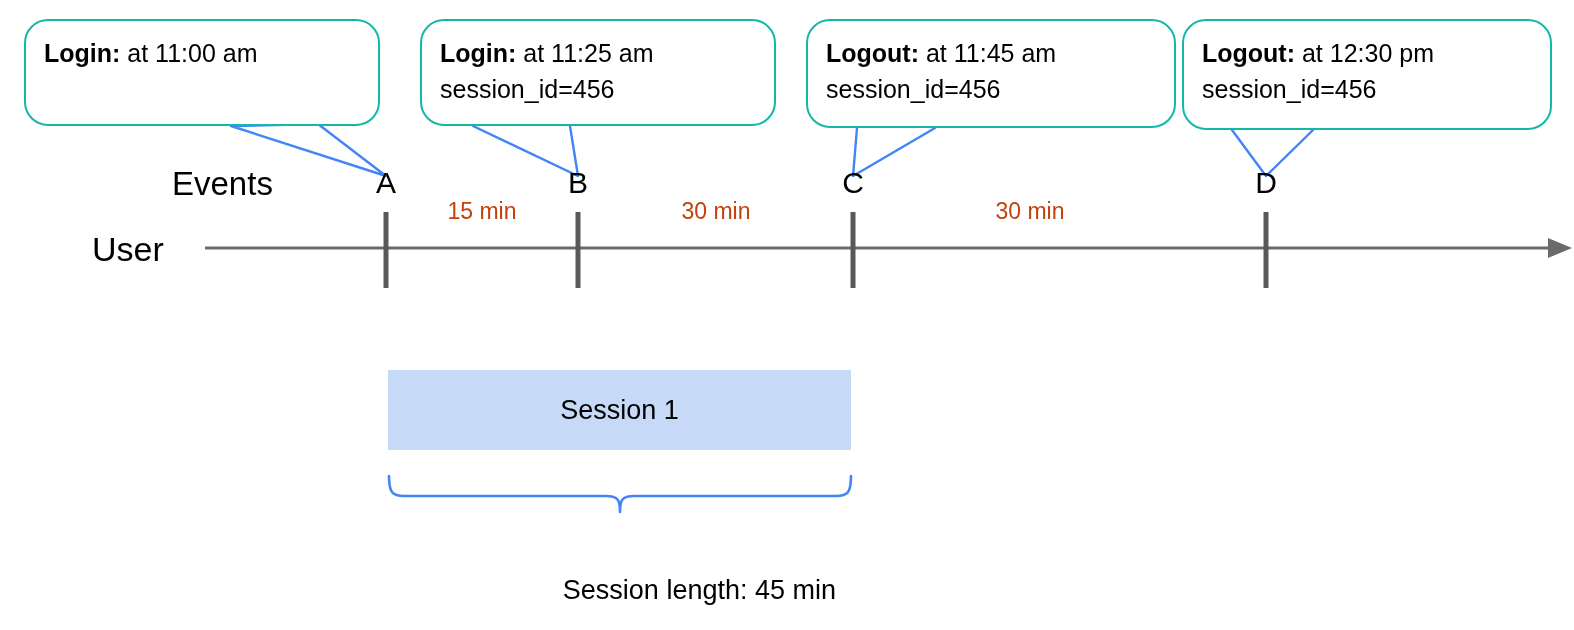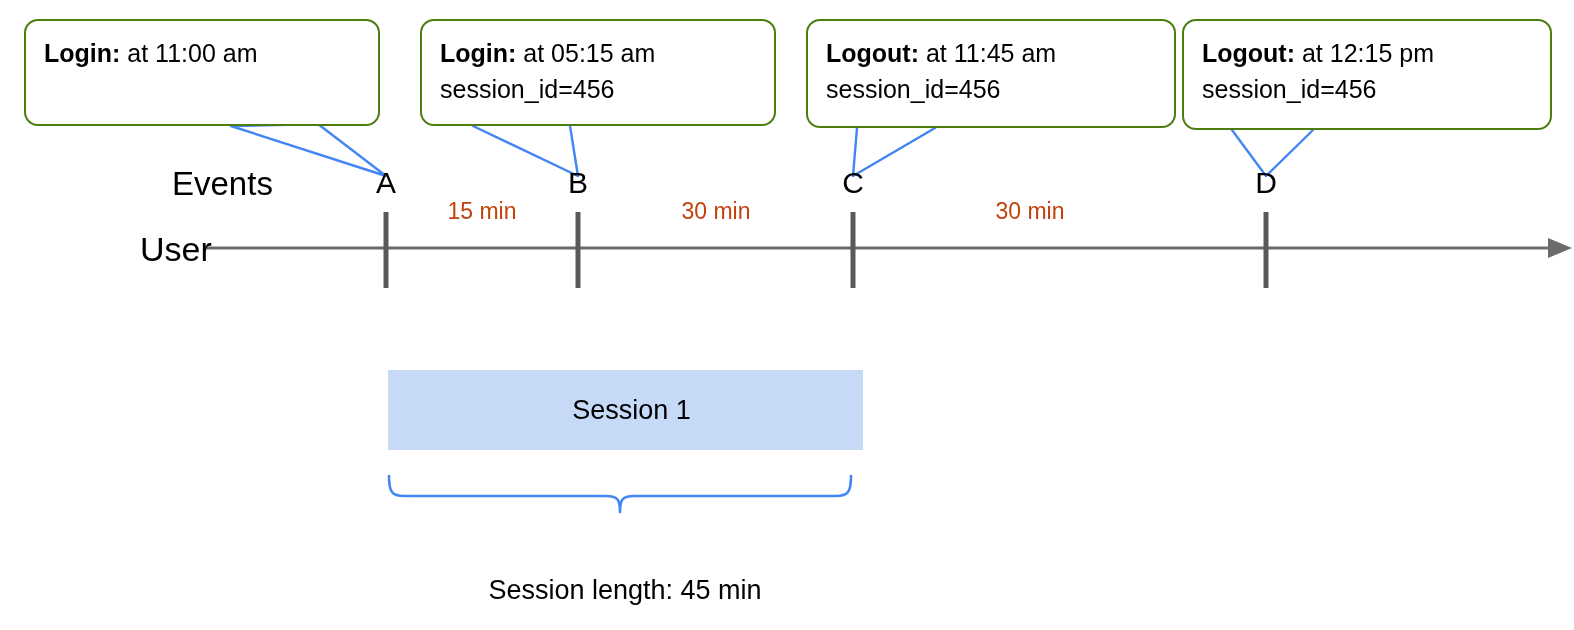--- a/index.html
+++ b/index.html
@@ -25,43 +25,42 @@
     top: 0;
     width: 1574px;
     height: 630px;
     pointer-events: none;
   }
 
   
   .callout {
     position: absolute;
     box-sizing: border-box;
-    border: 2px solid #4d7c0f;
-    border-radius: 14px;
+    border: 2px solid #14b8a6;
+    border-radius: 24px;
     background: #ffffff;
     padding: 14px 18px 10px 18px;
   }
   .callout-line {
     font-size: 25px;
     line-height: 36px;
     white-space: nowrap;
     color: #000000;
   }
   .callout-line .lead {
     font-weight: bold;
   }
 
   
   .axis-label-user {
     position: absolute;
     font-size: 34px;
     line-height: 34px;
     color: #000000;
     white-space: nowrap;
-    margin-left: 48px;
   }
   .axis-label-events {
     position: absolute;
     font-size: 33px;
     line-height: 26px;
     color: #000000;
     white-space: nowrap;
   }
   .event-letter {
     position: absolute;
@@ -80,21 +79,20 @@
     white-space: nowrap;
   }
 
   
   .session-bar {
     position: absolute;
     background: #c6d9f7;
     display: flex;
     align-items: center;
     justify-content: center;
-    padding-left: 12px;
   }
   .session-bar-label {
     font-size: 27px;
     line-height: 27px;
     color: #000000;
     white-space: nowrap;
   }
   .session-length-caption {
     position: absolute;
     font-size: 27px;
@@ -137,35 +135,35 @@
   </svg>
 
   <div class="callout" style="left:24px; top:19px; width:356px; height:107px;">
     <div class="callout-line">
       <span class="lead">Login:</span><span> at 11:00 am</span>
     </div>
   </div>
 
   <div class="callout" style="left:420px; top:19px; width:356px; height:107px;">
     <div class="callout-line">
-      <span class="lead">Login:</span><span> at 05:15 am</span>
+      <span class="lead">Login:</span><span> at 11:25 am</span>
     </div>
     <div class="callout-line">session_id=456</div>
   </div>
 
   <div class="callout" style="left:806px; top:19px; width:370px; height:109px;">
     <div class="callout-line">
       <span class="lead">Logout:</span><span> at 11:45 am</span>
     </div>
     <div class="callout-line">session_id=456</div>
   </div>
 
   <div class="callout" style="left:1182px; top:19px; width:370px; height:111px;">
     <div class="callout-line">
-      <span class="lead">Logout:</span><span> at 12:15 pm</span>
+      <span class="lead">Logout:</span><span> at 12:30 pm</span>
     </div>
     <div class="callout-line">session_id=456</div>
   </div>
 
   <div class="axis-label-events" style="left:172px; top:171px;">Events</div>
 
   <div class="axis-label-user" style="left:92px; top:232px;">User</div>
 
   <div class="event-letter" style="left:361px; top:168px; width:50px;">A</div>
   <div class="event-letter" style="left:553px; top:168px; width:50px;">B</div>
@@ -173,15 +171,15 @@
   <div class="event-letter" style="left:1241px; top:168px; width:50px;">D</div>
 
   <div class="interval-label" style="left:422px; top:200px; width:120px;">15 min</div>
   <div class="interval-label" style="left:656px; top:200px; width:120px;">30 min</div>
   <div class="interval-label" style="left:970px; top:200px; width:120px;">30 min</div>
 
   <div class="session-bar" style="left:388px; top:370px; width:463px; height:80px;">
     <span class="session-bar-label">Session 1</span>
   </div>
 
-  <div class="session-length-caption" style="left:425px; top:577px; width:400px;">Session length: 45 min</div>
+  <div class="session-length-caption" style="left:436px; top:577px; width:400px;text-align:right;">Session length: 45 min</div>
 
 </div>
 
 </body></html>

